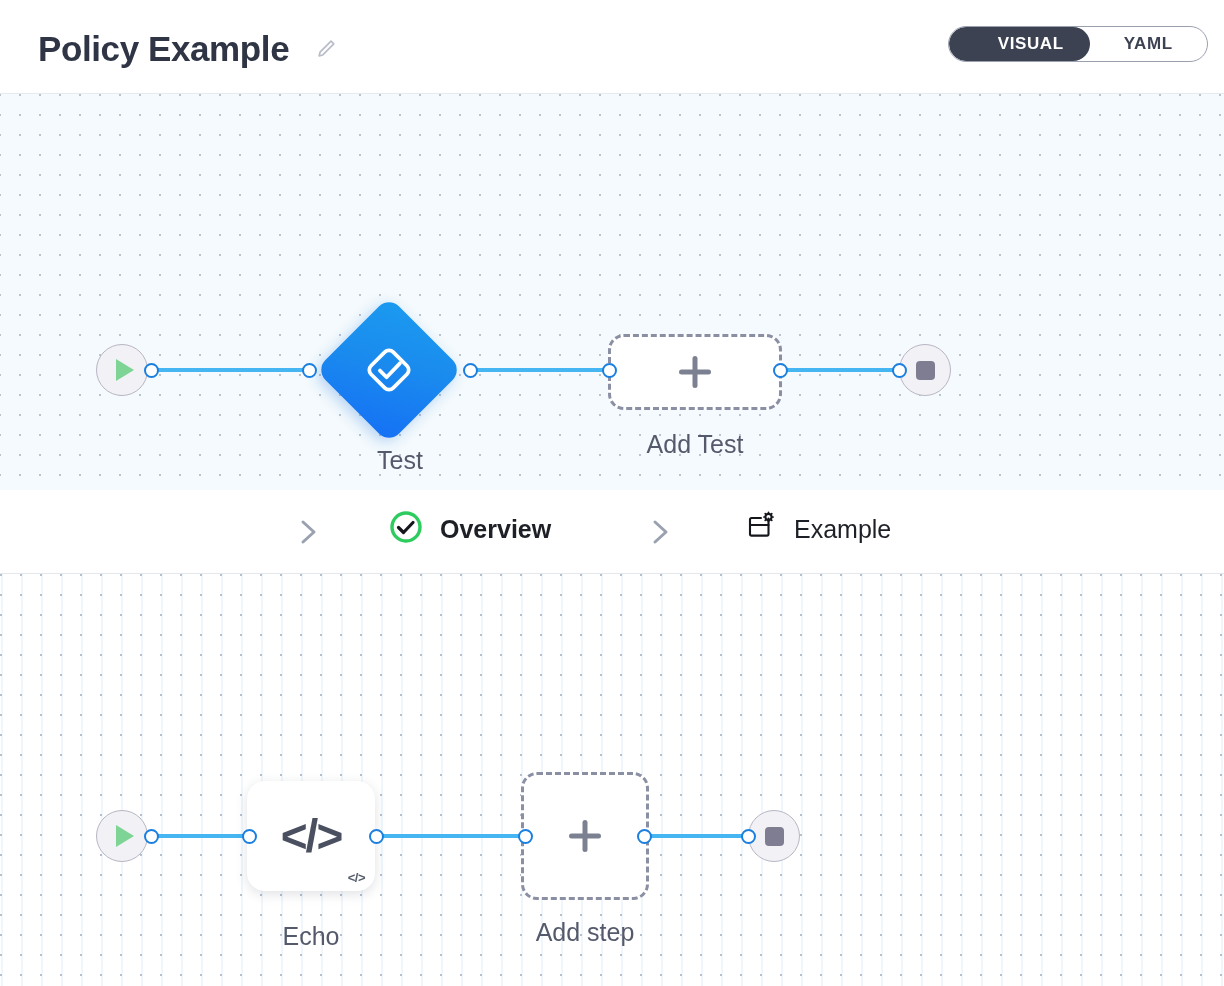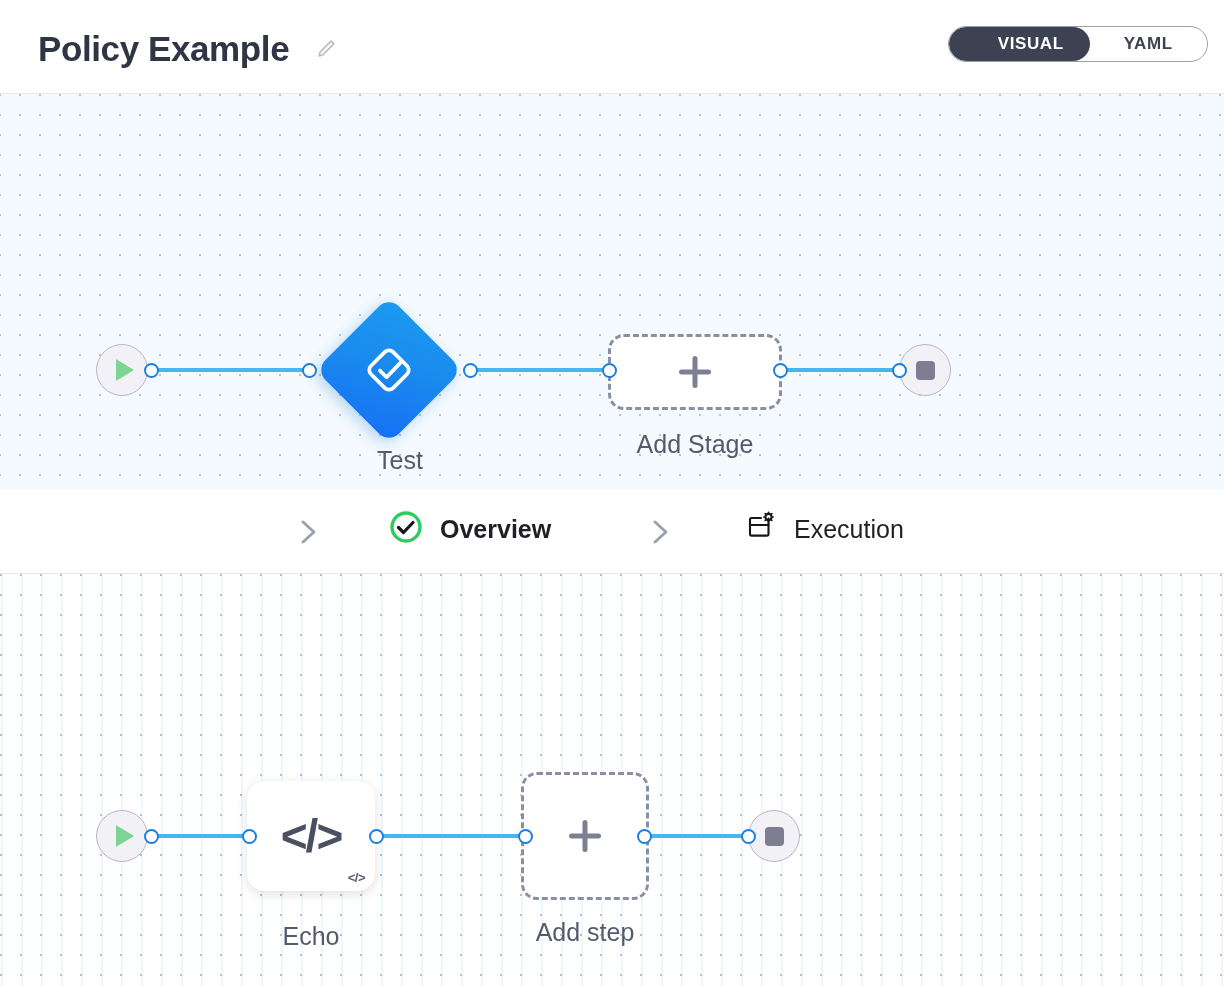--- a/index.html
+++ b/index.html
@@ -172,21 +172,21 @@
         </span>
       </div>
       <div class="node-label" style="left:327px; top:352px; width:146px;">Test</div>
 
       <div class="node add-node" style="left:608px; top:240px; width:174px; height:76px;">
         <svg width="36" height="36" viewBox="0 0 36 36">
           <rect x="2" y="15.5" width="32" height="5" rx="2.5" fill="#7c8192"></rect>
           <rect x="15.5" y="2" width="5" height="32" rx="2.5" fill="#7c8192"></rect>
         </svg>
       </div>
-      <div class="node-label" style="left:608px; top:336px; width:174px;">Add Stage</div>
+      <div class="node-label" style="left:608px; top:336px; width:174px;">Add Test</div>
 
       <div class="node term-node" style="left:899px; top:250px;">
         <div class="stop-sq"></div>
       </div>
 
       <div class="port" style="left:144px; top:269px;"></div>
       <div class="port" style="left:302px; top:269px;"></div>
       <div class="port" style="left:463px; top:269px;"></div>
       <div class="port" style="left:602px; top:269px;"></div>
       <div class="port" style="left:773px; top:269px;"></div>
@@ -224,21 +224,21 @@
         <svg width="34" height="34" viewBox="0 0 34 34" fill="none" stroke="#15171d" stroke-width="2.1" stroke-linecap="round" stroke-linejoin="round">
           <path d="M24.5 8.5 V24 a1.6 1.6 0 0 1 -1.6 1.6 H7.6 A1.6 1.6 0 0 1 6 24 V9.6
                    A1.6 1.6 0 0 1 7.6 8 H17"></path>
           <path d="M6 15 H24.5"></path>
           <circle cx="24.5" cy="7" r="3.1"></circle>
           <path d="M24.5 2.4 V3.3 M24.5 10.7 V11.6 M19.9 7 H20.8 M28.2 7 H29.1
                    M21.2 3.7 L21.9 4.4 M27.1 9.6 L27.8 10.3
                    M27.8 3.7 L27.1 4.4 M21.9 9.6 L21.2 10.3" stroke-width="1.7"></path>
         </svg>
       </span>
-      <span class="tab-label">Execution</span>
+      <span class="tab-label">Example</span>
     </div>
   </div>
 
   <div class="canvas canvas-bottom">
     <div class="flow">
 
       <div class="edge" style="left:150px; top:260px; width:112px;"></div>
       <div class="edge" style="left:374px; top:260px; width:158px;"></div>
       <div class="edge" style="left:642px; top:260px; width:116px;"></div>
 

